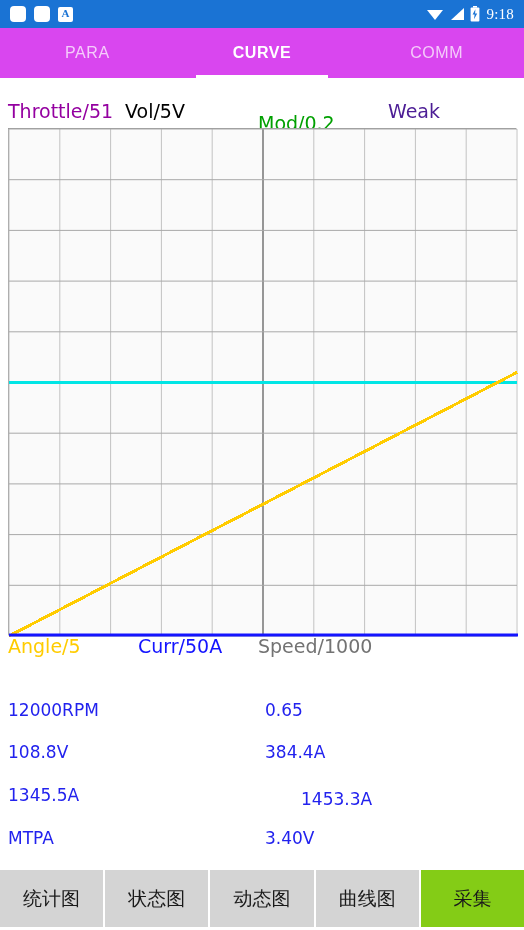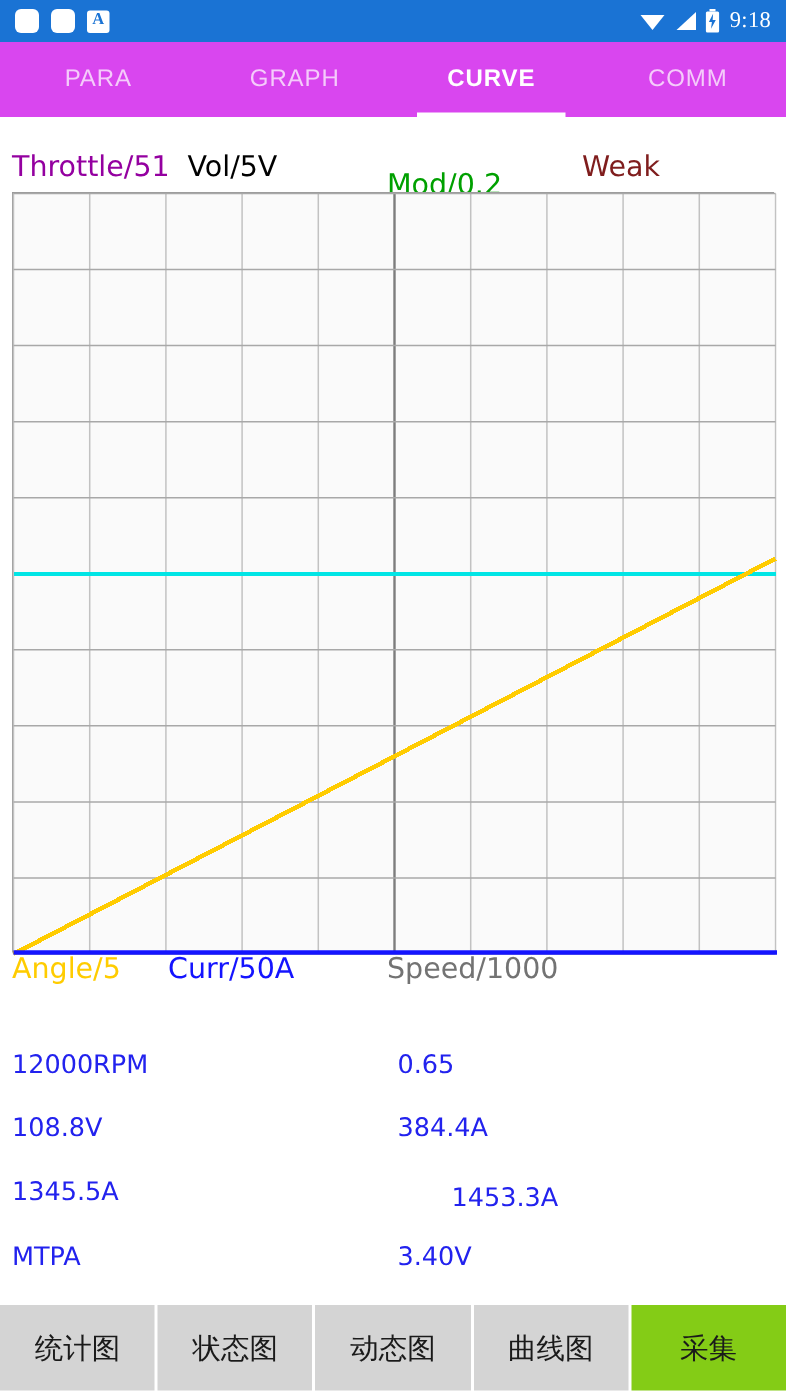--- a/index.html
+++ b/index.html
@@ -189,32 +189,31 @@
         <rect x="3" y="0" width="4" height="1.6" fill="#ffffff"></rect>
         <rect x="0.6" y="1.6" width="8.8" height="14" rx="1" fill="#ffffff"></rect>
         <path d="M5.4 3.2 L2.6 8.6 L4.6 8.6 L4.0 13.2 L7.2 7.4 L5.1 7.4 Z" fill="#1a73d4"></path>
       </svg>
       <span class="sb-time">9:18</span>
     </div>
   </div>
 
   <div class="tabbar">
     <div class="tab">PARA</div>
-    <div class="tab">GRAPH</div>
     <div class="tab active">CURVE</div>
     <div class="tab">COMM</div>
   </div>
 
   <div class="chart-area">
 
     <div class="top-legend">
       <span class="lg" id="tl0" style="color: rgb(148, 0, 160); left: 8px;">Throttle/51</span>
       <span class="lg" id="tl1" style="color: rgb(0, 0, 0); left: 125px;">Vol/5V</span>
       <span class="lg" id="tl2" style="color: rgb(0, 160, 0); left: 258px; margin-top: 12px;">Mod/0.2</span>
-      <span class="lg" id="tl3" style="color: #7f1d1d; left: 388px;">Weak</span>
+      <span class="lg" id="tl3" style="color: #4c1d95; left: 388px;">Weak</span>
     </div>
 
     <div class="plot">
       <svg id="plot-svg" width="510" height="509" viewBox="0 0 510 509">
           <line x1="1" y1="1" x2="1" y2="508" stroke="#c2c2c2" stroke-width="1"></line>
           <line x1="51.8" y1="1" x2="51.8" y2="508" stroke="#c2c2c2" stroke-width="1"></line>
           <line x1="102.6" y1="1" x2="102.6" y2="508" stroke="#c2c2c2" stroke-width="1"></line>
           <line x1="153.4" y1="1" x2="153.4" y2="508" stroke="#c2c2c2" stroke-width="1"></line>
           <line x1="204.2" y1="1" x2="204.2" y2="508" stroke="#c2c2c2" stroke-width="1"></line>
           <line x1="255" y1="1" x2="255" y2="508" stroke="#7d7d7d" stroke-width="1.6"></line>
@@ -235,21 +234,21 @@
           <line x1="1" y1="457.3" x2="509" y2="457.3" stroke="#a8a8a8" stroke-width="1"></line>
           <line x1="1" y1="508" x2="509" y2="508" stroke="#a8a8a8" stroke-width="1"></line>
           <polyline points="1,254.5 509,254.5" fill="none" stroke="#00e5e5" stroke-width="3" shape-rendering="crispEdges"></polyline>
           <polyline points="1,508 509,244.36" fill="none" stroke="#ffcc00" stroke-width="3" shape-rendering="crispEdges"></polyline>
           <line x1="1" y1="507" x2="510" y2="507" stroke="#1414ff" stroke-width="3"></line>
         </svg>
     </div>
 
     <div class="bottom-legend">
       <span class="lg" id="bl0" style="color: rgb(255, 204, 0); left: 8px;">Angle/5</span>
-      <span class="lg" id="bl1" style="color: rgb(20, 20, 255); left: 112px;">Curr/50A</span>
+      <span class="lg" id="bl1" style="color: rgb(20, 20, 255); left: 138px;">Curr/50A</span>
       <span class="lg" id="bl2" style="color: #737373; left: 258px;">Speed/1000</span>
     </div>
   </div>
 
   <div class="readouts">
     <span class="ro c1" id="ro-0-1" style="top: 10px;">12000RPM</span>
     <span class="ro c2" id="ro-0-2" style="top: 10px;">0.65</span>
     <span class="ro c1" id="ro-1-1" style="top: 52px;">108.8V</span>
     <span class="ro c2" id="ro-1-2" style="top: 52px;">384.4A</span>
     <span class="ro c1" id="ro-2-1" style="top: 95px;">1345.5A</span>

